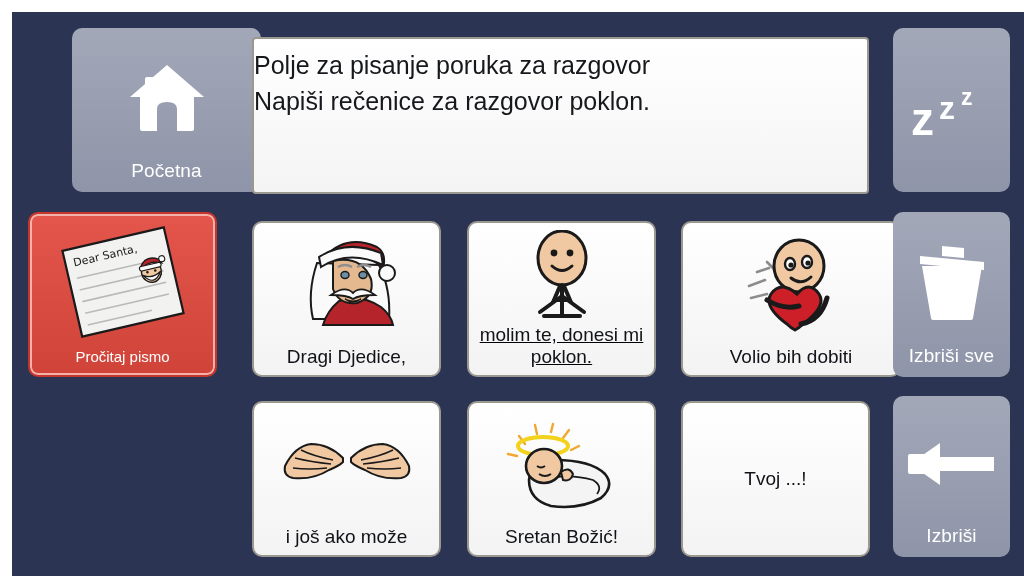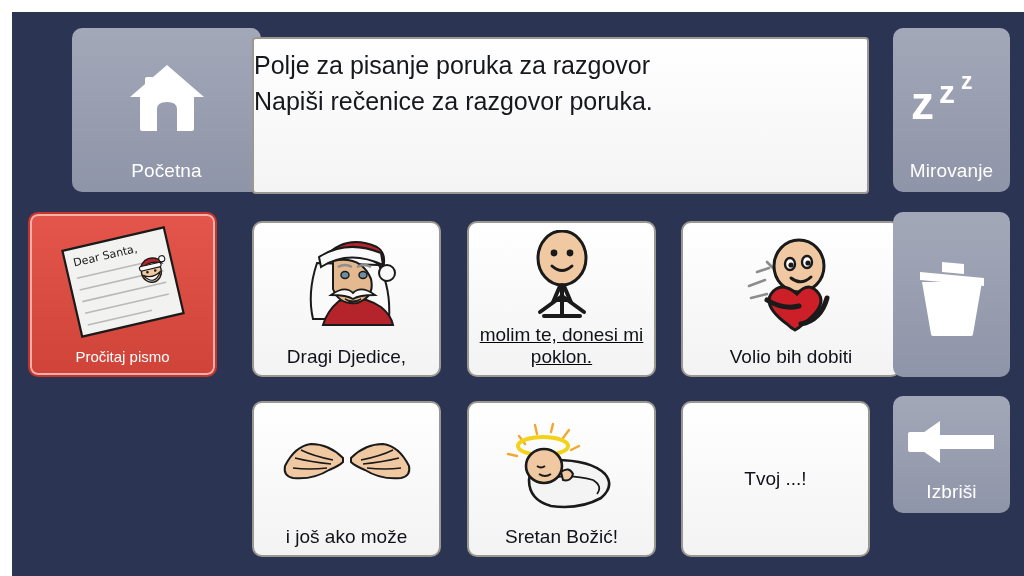--- a/index.html
+++ b/index.html
@@ -125,32 +125,31 @@
                    Q49 41 39 41 Q29 41 29 48 L29 70 L14 70 Q12 70 12 68
                    L12 36 L2 36 Z"></path>
           <rect x="17" y="16" width="11" height="16" rx="2" fill="#ffffff"></rect>
         </svg>
       </div>
       <div class="fnlabel">Početna</div>
     </div>
 
     <div class="cell msgbar" style="left:240px; top:25px; width:617px; height:157px;">
       <div class="line">Polje za pisanje poruka za razgovor</div>
-      <div class="line">Napiši rečenice za razgovor poruka.</div>
+      <div class="line">Napiši rečenice za razgovor poklon.</div>
     </div>
 
     <div class="cell fn" style="left:881px; top:16px; width:117px; height:164px;">
       <div class="glyph">
         <svg width="86" height="60" viewBox="0 0 86 60" aria-hidden="true">
           <text x="2" y="52" font-family="'Liberation Sans',sans-serif" font-size="46" font-weight="bold" fill="#ffffff">z</text>
           <text x="30" y="36" font-family="'Liberation Sans',sans-serif" font-size="32" font-weight="bold" fill="#ffffff">z</text>
           <text x="52" y="22" font-family="'Liberation Sans',sans-serif" font-size="23" font-weight="bold" fill="#ffffff">z</text>
         </svg>
       </div>
-      <div class="fnlabel">Mirovanje</div>
     </div>
 
     <div class="cell vocab redcell" style="left:16px; top:200px; width:189px; height:165px;">
       <div class="pic">
         <svg width="140" height="112" viewBox="0 0 140 112" aria-hidden="true">
           <g transform="rotate(-13 70 56)">
             <rect x="18" y="12" width="104" height="88" fill="#f2f2f0" stroke="#1a1a1a" stroke-width="2.2"></rect>
             <text x="26" y="30" font-family="'DejaVu Sans',sans-serif" font-size="11" fill="#1a1a1a">Dear Santa,</text>
             <g stroke="#b9b9b9" stroke-width="1.6">
               <line x1="26" y1="42" x2="112" y2="42"></line>
@@ -251,20 +250,21 @@
     </div>
 
     <div class="cell fn" style="left:881px; top:200px; width:117px; height:165px;">
       <div class="glyph">
         <svg width="72" height="76" viewBox="0 0 72 76" aria-hidden="true">
           <path fill="#ffffff" d="M6 22 L66 22 L57 74 Q57 76 55 76 L17 76 Q15 76 15 74 Z"></path>
           <path fill="#ffffff" d="M4 12 L68 18 L68 26 L4 20 Z"></path>
           <path fill="#ffffff" d="M26 2 L48 4 L48 14 L26 12 Z"></path>
         </svg>
       </div>
+      <div class="fnlabel">Izbriši sve</div>
     </div>
 
     <div class="cell vocab" style="left:240px; top:389px; width:189px; height:156px;gap:12px;">
       <div class="pic">
         <svg width="132" height="62" viewBox="0 0 132 62" aria-hidden="true">
 
           <path d="M62 28 Q48 14 30 14 Q14 16 4 36 Q2 46 12 48 Q32 50 48 40 Q58 36 62 32 Z" fill="#f0c9a3" stroke="#1a1a1a" stroke-width="2"></path>
           <g stroke="#1a1a1a" stroke-width="1.4" fill="none">
             <path d="M20 20 Q32 26 52 30"></path>
             <path d="M14 28 Q30 32 50 34"></path>
@@ -307,21 +307,21 @@
           <path d="M60 50 Q68 44 72 52 Q70 60 62 58 Z" fill="#f0c9a3" stroke="#1a1a1a" stroke-width="2"></path>
         </svg>
       </div>
       <div class="caption">Sretan Božić!</div>
     </div>
 
     <div class="cell vocab textonly" style="left:669px; top:389px; width:189px; height:156px;">
       <div class="caption">Tvoj ...!</div>
     </div>
 
-    <div class="cell fn" style="left:881px; top:384px; width:117px; height:117px;">
+    <div class="cell fn" style="left:881px; top:384px; width:117px; height:161px;">
       <div class="glyph">
         <svg width="88" height="46" viewBox="0 0 88 46" aria-hidden="true">
           <rect x="0" y="13" width="22" height="20" rx="2" fill="#ffffff"></rect>
           <path fill="#ffffff" d="M34 2 L34 16 L88 16 L88 30 L34 30 L34 44 L4 23 Z" transform="translate(-2,0)"></path>
         </svg>
       </div>
       <div class="fnlabel">Izbriši</div>
     </div>
 
   </div>

